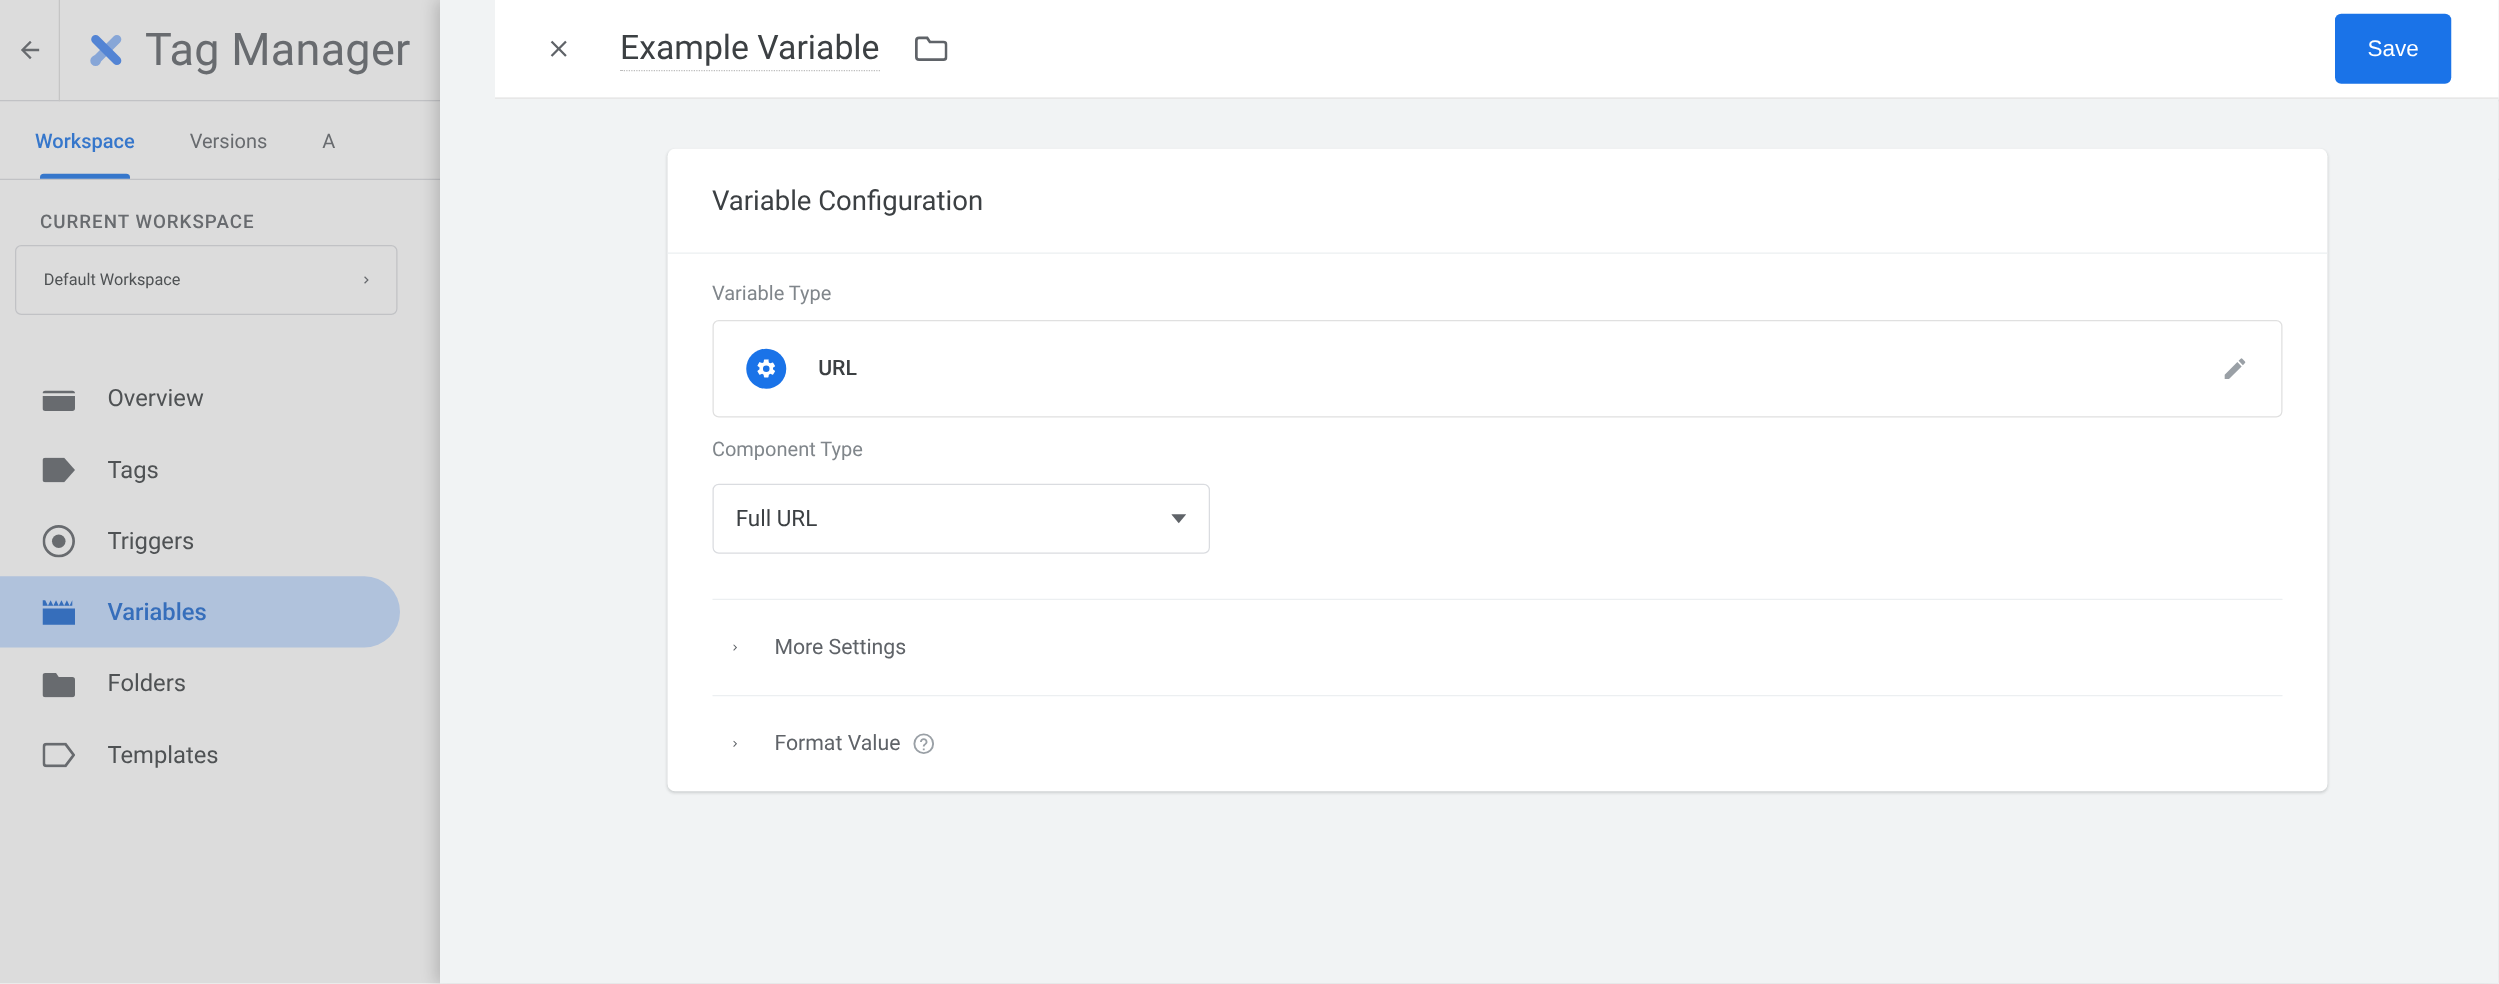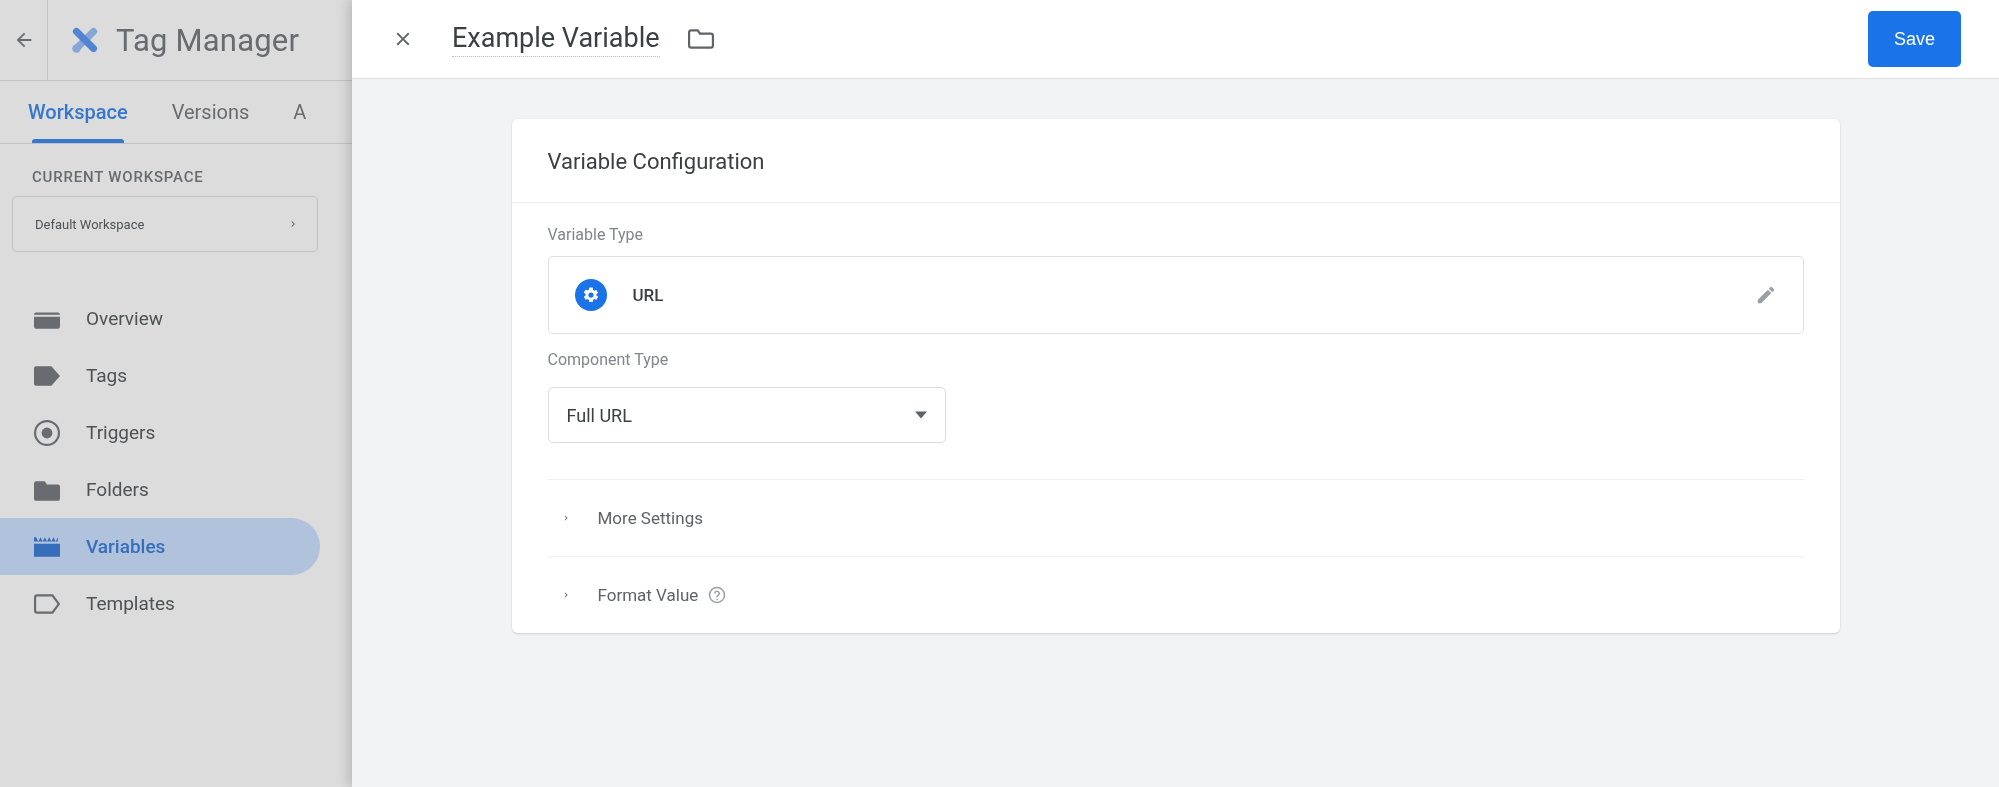--- a/index.html
+++ b/index.html
@@ -4,38 +4,38 @@
 <style>
   * { box-sizing: border-box; margin: 0; padding: 0; }
   html, body { width: 100%; height: 100%; font-family: "Google Sans", Roboto, Arial, sans-serif; background: #fff; color: #202124; }
   .root { position: relative; width: 1999px; height: 787px; overflow: hidden; }
 
   
   .bg { position: absolute; inset: 0; background: #fff; }
   .bg-header { height: 81px; display: flex; align-items: center; border-bottom: 1px solid #dadce0; }
   .bg-back { width: 48px; height: 81px; display:flex; align-items:center; justify-content:center; border-right: 1px solid #e0e0e0; }
   .bg-logo { display:flex; align-items:center; padding-left: 20px; }
-  .bg-app-title { font-size: 31px; color:#5f6368; font-weight:400; margin-left: 14px; letter-spacing: 0.2px;}
+  .bg-app-title { font-size: 36px; color:#5f6368; font-weight:400; margin-left: 14px; letter-spacing: 0.2px;}
   .bg-tabs { height: 63px; border-bottom:1px solid #dadce0; display:flex; align-items:stretch; padding-left: 28px; gap: 44px;}
-  .bg-tab { display:flex; align-items:center; font-size:20px; color:#5f6368; position:relative;}
+  .bg-tab { display:flex; align-items:center; font-size:16px; color:#5f6368; position:relative;}
   .bg-tab.active { color:#1a73e8; font-weight:500;}
   .bg-tab.active::after { content:""; position:absolute; bottom:0; left:4px; right:4px; height:4px; background:#1a73e8; border-radius:3px 3px 0 0;}
   .bg-ws-label { font-size:15px; font-weight:500; letter-spacing:0.8px; color:#5f6368; padding: 24px 0 10px 32px;}
   .bg-ws-selector { margin: 0 22px 0 12px; height:56px; width: 306px; border:1px solid #dadce0; border-radius:5px; display:flex; align-items:center; justify-content:space-between; padding: 0 18px 0 22px; font-size:13px; color:#3c4043; background:#fff;}
   .bg-nav { margin-top: 38px; }
   .bg-nav-item { height:57px; display:flex; align-items:center; padding-left: 34px; font-size:19px; color:#3c4043; border-top-right-radius:40px; border-bottom-right-radius:40px; width: 320px;}
   .bg-nav-item .ic { width:26px; height:26px; display:inline-flex; align-items:center; justify-content:center; margin-right:26px; color:#5f6368;}
   .bg-nav-item.active { background:#c2dbff; color:#1967d2; font-weight:500;}
   .bg-nav-item.active .ic { color:#1967d2; }
 
   
   .dim { position:absolute; inset:0; background:rgba(128,128,128,0.28); }
 
   
-  .panel { position:absolute; top:0; left:352px; right:0; bottom:0; background:#f1f3f4; box-shadow: -3px 0 12px rgba(0,0,0,0.18); display:flex; flex-direction:column;}
+  .panel { position:absolute; top:0; left:352px; right:0; bottom:0; background:#f1f3f4; box-shadow: -3px 0 12px rgba(0,0,0,0.18); display:flex; flex-direction:column;padding-left:44px;}
   .panel-header { height:79px; background:#fff; border-bottom:1px solid #e0e0e0; display:flex; align-items:center; padding: 0 30px; }
   .panel-close { width:42px; height:42px; display:flex; align-items:center; justify-content:center; color:#5f6368; font-size:26px; cursor:pointer; border-radius:50%;}
   .panel-title { font-size:27px; color:#3c4043; margin-left: 28px; border-bottom:1px dotted #bdbdbd; padding-bottom:2px;}
   .panel-folder-ic { margin-left: 28px; color:#5f6368; display:flex; align-items:center;}
   .panel-header-spacer { flex:1; }
   .save-btn { background:#1a73e8; color:#fff; border:none; border-radius:5px; height:56px; padding:0 26px; font-size:18px; font-weight:500; cursor:pointer; margin-right: 8px;}
 
   .panel-body { flex:1; overflow:auto; display:flex; justify-content:center; padding-top: 40px;}
   .card { width: 1328px; background:#fff; border-radius:6px; box-shadow: 0 1px 2px rgba(60,64,67,0.12), 0 1px 3px rgba(60,64,67,0.08); padding: 0 0 0 0; height:fit-content;}
   .card-title { font-size:22px; color:#3c4043; padding: 30px 36px 28px; border-bottom:1px solid #eceff1;}
@@ -114,35 +114,35 @@
       </div>
       <div class="bg-nav-item">
         <span class="ic">
             <svg width="26" height="26" viewBox="0 0 24 24">
               <circle cx="12" cy="12" r="11" fill="none" stroke="currentColor" stroke-width="2"></circle>
               <circle cx="12" cy="12" r="5" fill="currentColor"></circle>
             </svg>
           </span>
         <span>Triggers</span>
       </div>
+      <div class="bg-nav-item active">
+        <span class="ic">
+            <svg width="26" height="20" viewBox="0 0 24 18">
+              <path fill="currentColor" d="M0 6h24v12H0z M2 0l2 4 2-4 2 4 2-4 2 4 2-4 2 4 2-4 2 4 2-4v4H0V0z"></path>
+            </svg>
+          </span>
+        <span>Variables</span>
+      </div>
       <div class="bg-nav-item">
         <span class="ic">
             <svg width="26" height="22" viewBox="0 0 24 20">
               <path fill="currentColor" d="M10 2l2 3h10a2 2 0 0 1 2 2v11a2 2 0 0 1-2 2H2a2 2 0 0 1-2-2V4a2 2 0 0 1 2-2h8z"></path>
             </svg>
           </span>
         <span>Folders</span>
-      </div>
-      <div class="bg-nav-item active">
-        <span class="ic">
-            <svg width="26" height="20" viewBox="0 0 24 18">
-              <path fill="currentColor" d="M0 6h24v12H0z M2 0l2 4 2-4 2 4 2-4 2 4 2-4 2 4 2-4 2 4 2-4v4H0V0z"></path>
-            </svg>
-          </span>
-        <span>Variables</span>
       </div>
       <div class="bg-nav-item">
         <span class="ic">
             <svg width="26" height="20" viewBox="0 0 24 18">
               <path fill="none" stroke="currentColor" stroke-width="2" d="M1 3a2 2 0 0 1 2-2h14l6 8-6 8H3a2 2 0 0 1-2-2V3z"></path>
             </svg>
           </span>
         <span>Templates</span>
       </div>
     </div>

